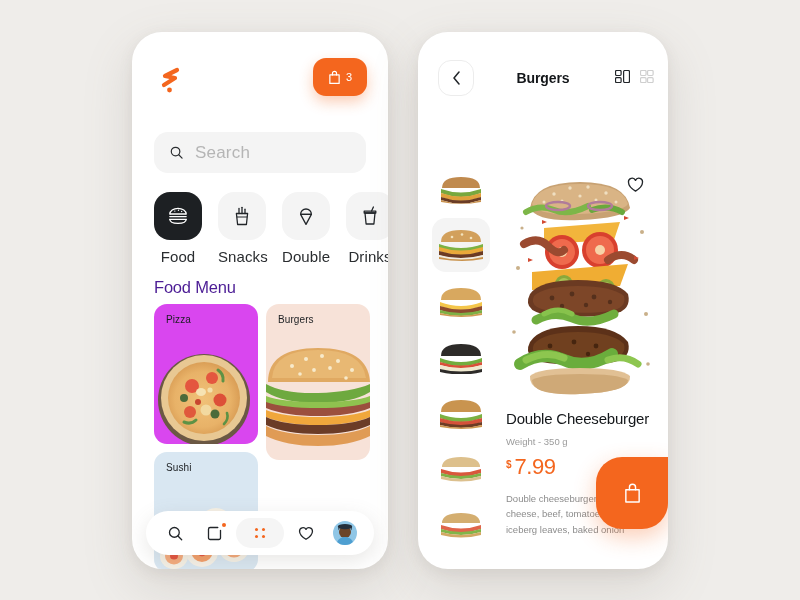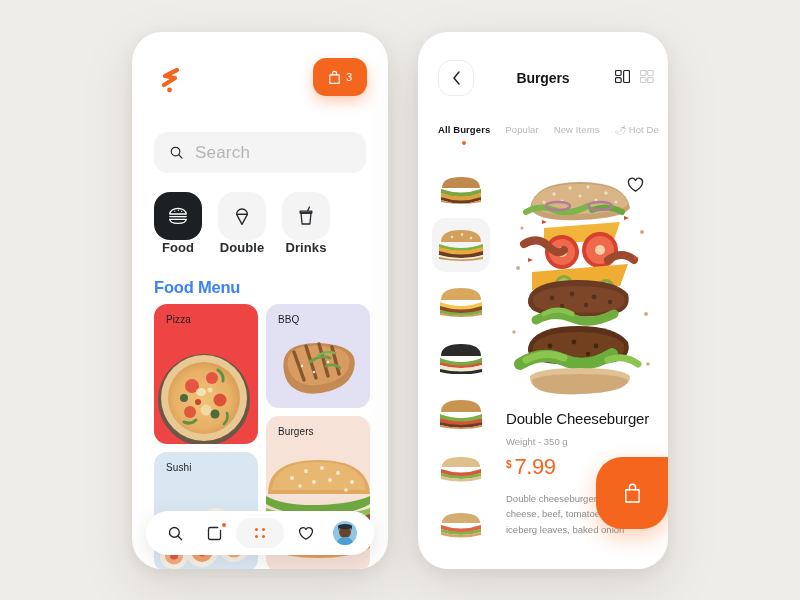--- a/index.html
+++ b/index.html
@@ -52,25 +52,25 @@
     position:absolute; left:22px; top:160px; width:240px; height:80px;
     display:flex; gap:16px;
   }
   .cat { width:48px; flex:0 0 48px; text-align:center; }
   .cat-tile {
     width:48px; height:48px; border-radius:16px;
     background:#f4f4f4;
     display:flex; align-items:center; justify-content:center;
   }
   .cat.active .cat-tile { background:#1d2023; }
-  .cat-label { font-size:13px; color:#2a2d30; letter-spacing:.1px;font-weight:bold; }
+  .cat-label { margin-top:8px; font-size:15px; color:#2a2d30; letter-spacing:.1px; }
 
   .menu-title {
     position:absolute; left:22px; top:246px;
-    font-size:16.5px; font-weight:bold; color:#3b82f6; letter-spacing:-.2px;
+    font-size:16.5px; font-weight:normal; color:#4c1d95; letter-spacing:-.2px;
   }
 
   .grid {
     position:absolute; left:22px; top:272px; width:216px;
   }
   .col { position:absolute; width:104px; }
   .col.c1 { left:0; }
   .col.c2 { left:112px; }
   .card {
     width:104px; border-radius:13px; overflow:hidden; position:relative;
@@ -208,20 +208,32 @@
             <path d="M3 14.6h18" stroke="#fff" stroke-width="1.4" stroke-linecap="round"></path>
             <path d="M3 14.6c0 2.9 4 4.6 9 4.6s9-1.7 9-4.6" fill="none" stroke="#fff" stroke-width="1.4" stroke-linecap="round"></path>
             <circle cx="8.5" cy="5.6" r=".75" fill="#fff"></circle>
             <circle cx="12.5" cy="4.7" r=".75" fill="#fff"></circle>
             <circle cx="16" cy="6" r=".75" fill="#fff"></circle>
           </svg>
         </div>
         <div class="cat-label">Food</div>
       </div>
 
+      <div class="cat">
+        <div class="cat-tile">
+          <svg width="20" height="22" viewBox="0 0 20 22">
+            <path d="M4.4 8.5h11.2l-1.2 11H5.6z" fill="none" stroke="#22262a" stroke-width="1.3" stroke-linejoin="round"></path>
+            <line x1="4.9" y1="12" x2="15.1" y2="12" stroke="#22262a" stroke-width="1.2"></line>
+            <path d="M7 8.5V3.4" stroke="#22262a" stroke-width="1.3" stroke-linecap="round"></path>
+            <path d="M10 8.5V2.3" stroke="#22262a" stroke-width="1.3" stroke-linecap="round"></path>
+            <path d="M13 8.5V4.2" stroke="#22262a" stroke-width="1.3" stroke-linecap="round"></path>
+          </svg>
+        </div>
+        <div class="cat-label">Snacks</div>
+      </div>
 
       <div class="cat">
         <div class="cat-tile">
           <svg width="20" height="22" viewBox="0 0 20 22">
             <path d="M4.6 9.4a5.4 5.4 0 0 1 10.8 0z" fill="none" stroke="#22262a" stroke-width="1.3" stroke-linejoin="round"></path>
             <path d="M4.6 9.4h10.8L10 19.4z" fill="none" stroke="#22262a" stroke-width="1.3" stroke-linejoin="round"></path>
           </svg>
         </div>
         <div class="cat-label">Double</div>
       </div>
@@ -238,21 +250,21 @@
       </div>
 
     </div>
 
     <div class="menu-title">Food Menu</div>
 
     <div class="grid">
 
       <div class="col c1">
 
-        <div class="card" style="height:140px;background:#ef4444">
+        <div class="card" style="height:140px;background:#d946ef">
           <span class="card-label">Pizza</span>
           <div class="card-img">
             <svg width="104" height="140" viewBox="0 0 104 140">
               <defs>
                 <radialGradient id="pzC" cx="48%" cy="52%" r="55%">
                   <stop offset="0%" stop-color="#f0c178"></stop>
                     <stop offset="70%" stop-color="#e8b268"></stop>
                     <stop offset="100%" stop-color="#d79a52"></stop>
                 </radialGradient>
               </defs>
@@ -297,41 +309,20 @@
                 <ellipse cx="20" cy="104" rx="9" ry="8.5" fill="#f6ab7d"></ellipse>
                 <ellipse cx="20" cy="104" rx="4" ry="3.6" fill="#e4503b"></ellipse>
               </g>
             </svg>
           </div>
         </div>
       </div>
 
       <div class="col c2">
 
-        <div class="card" style="height:104px;background:#e2e0f3">
-          <span class="card-label">BBQ</span>
-          <div class="card-img">
-            <svg width="104" height="104" viewBox="0 0 104 104">
-              <path d="M18 68q-4-22 16-27t42 2q16 6 12 22t-24 22q-24 7-38-4-6-5-8-15z" fill="#c48a53"></path>
-              <path d="M22 64q-3-17 14-21t37 2q13 5 10 17t-21 17q-21 6-32-3-5-4-8-12z" fill="#d89c63"></path>
-              <g stroke="#7d4b23" stroke-width="3.4" stroke-linecap="round" opacity=".85">
-                <path d="M28 48 38 76"></path>
-                  <path d="M40 42 50 74"></path>
-                  <path d="M53 40 62 72"></path>
-                  <path d="M66 43 73 70"></path>
-              </g>
-              <path d="M44 58q10-8 20-4" stroke="#6f9d49" stroke-width="3" fill="none" stroke-linecap="round"></path>
-              <path d="M52 52q8-6 16-3" stroke="#7db054" stroke-width="2.6" fill="none" stroke-linecap="round"></path>
-              <path d="M60 62q9-3 14 2" stroke="#6f9d49" stroke-width="2.6" fill="none" stroke-linecap="round"></path>
-              <circle cx="36" cy="62" r="1.3" fill="#f4ead6"></circle>
-              <circle cx="48" cy="68" r="1.3" fill="#f4ead6"></circle>
-              <circle cx="62" cy="58" r="1.2" fill="#f4ead6"></circle>
-            </svg>
-          </div>
-        </div>
 
         <div class="card" style="height:156px;background:#f7e2d8">
           <span class="card-label">Burgers</span>
           <div class="card-img">
             <svg width="104" height="156" viewBox="0 0 104 156">
               <path d="M2 78q0-34 50-34t52 34z" fill="#e0a962"></path>
               <path d="M6 74q2-28 46-28t48 28z" fill="#e8b873"></path>
               <g fill="#f7eacb">
                 <circle cx="26" cy="62" r="2"></circle>
                   <circle cx="40" cy="55" r="2"></circle>
@@ -426,34 +417,20 @@
           <svg width="14" height="13" viewBox="0 0 15 14">
             <rect x="0.5" y="0.5" width="6" height="5.4" rx="1.2" fill="none" stroke="#cfcfcf" stroke-width="1.3"></rect>
             <rect x="8.1" y="0.5" width="6" height="5.4" rx="1.2" fill="none" stroke="#cfcfcf" stroke-width="1.3"></rect>
             <rect x="0.5" y="8.1" width="6" height="5.4" rx="1.2" fill="none" stroke="#cfcfcf" stroke-width="1.3"></rect>
             <rect x="8.1" y="8.1" width="6" height="5.4" rx="1.2" fill="none" stroke="#cfcfcf" stroke-width="1.3"></rect>
           </svg>
         </span>
       </div>
     </div>
 
-    <div class="tabs">
-      <div class="tab active">
-        <span>All Burgers</span>
-      </div>
-      <div class="tab">
-        <span>Popular</span>
-      </div>
-      <div class="tab">
-        <span>New Items</span>
-      </div>
-      <div class="tab">
-        <span class="chili">🌶</span><span>Hot De</span>
-      </div>
-    </div>
 
     <div class="thumbs">
 
       <div class="thumb">
         <svg width="42" height="32" viewBox="0 0 42 32">
           <path d="M2 15q0-11 19-11t19 11z" fill="#c08a4e"></path>
           <path d="M1 16q20 7 40 0v4q-20 8-40 0z" fill="#78a83f"></path>
           <path d="M1 20q20 7 40 0v4q-20 8-40 0z" fill="#e0a13c"></path>
           <path d="M1 24q20 7 40 0v3q-20 7-40 0z" fill="#6a3c25"></path>
           <path d="M1 27q20 7 40 0v2q-20 4-40 0z" fill="#c9924f"></path>

